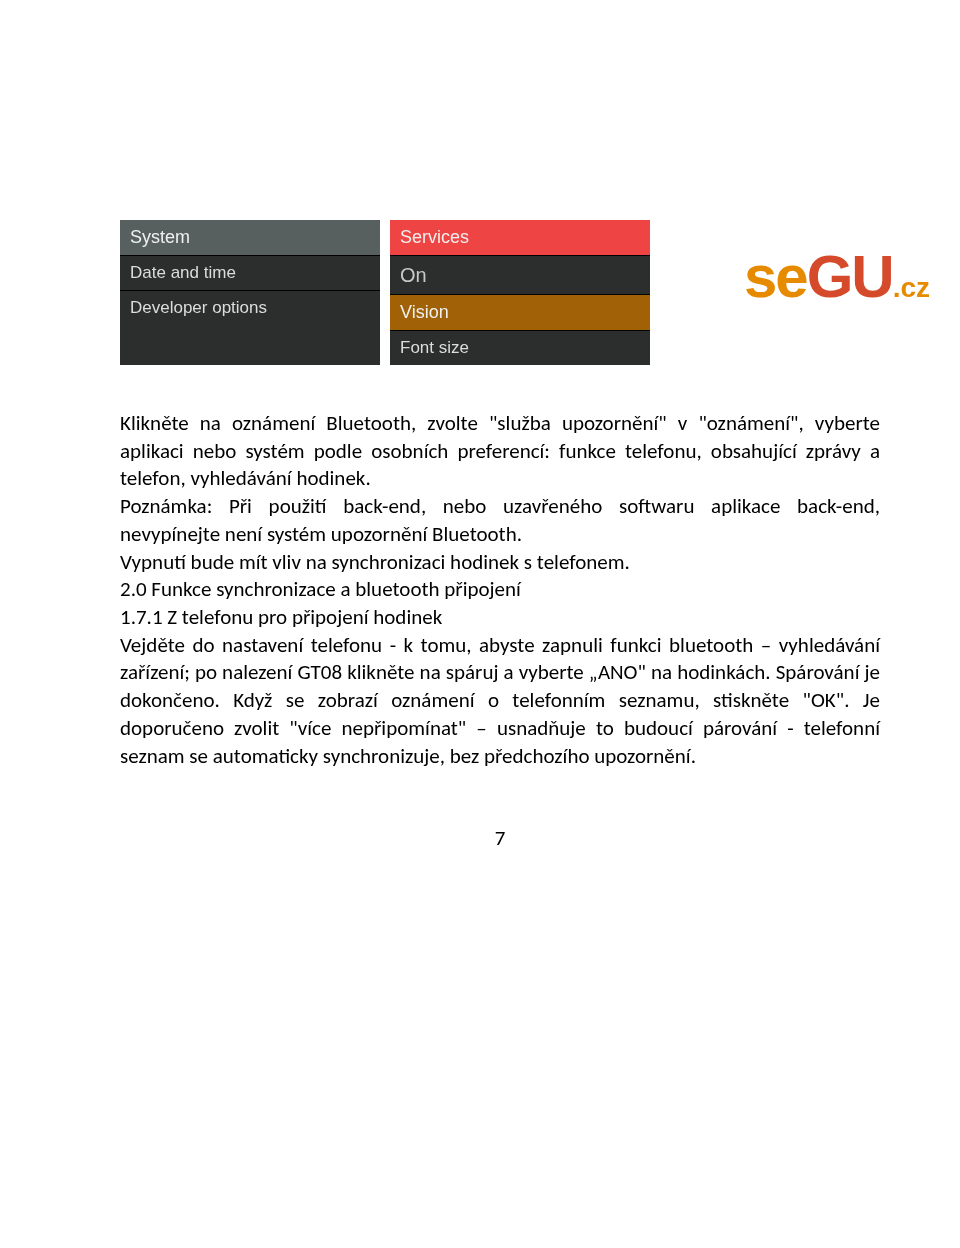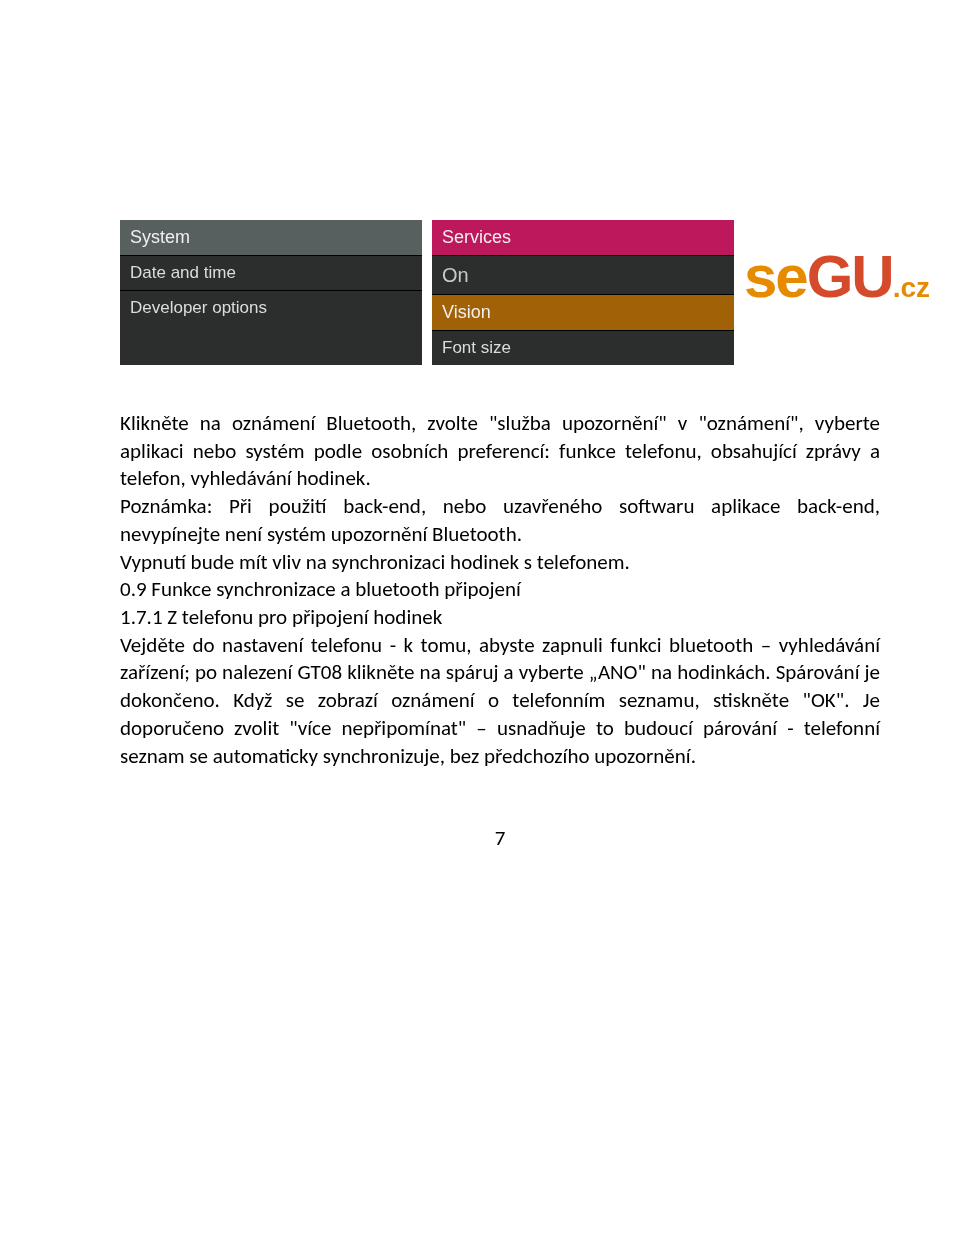--- a/index.html
+++ b/index.html
@@ -29,40 +29,40 @@
   .logo .cz { color: #e68a00; font-size: 28px; letter-spacing: 0; }
 
   .screens {
     display: flex;
     gap: 10px;
     margin-top: 220px;
     margin-bottom: 45px;
   }
   .panel {
     background: #2b2e2d;
-    width: 302px;
+    width: 260px;
   }
   .row {
     border-bottom: 1px solid #000;
     padding: 7px 10px;
     color: #dcdcdc;
     font-family: "Segoe UI Light", "Helvetica Neue", Arial, sans-serif;
     font-weight: 300;
   }
   .row.header {
     background: #57605f;
     color: #f0f0f0;
     font-size: 18px;
     font-weight: 400;
   }
   .row .main { font-size: 17px; }
   .row .sub { font-size: 20px; color: #c8c8c8; margin-top: 1px; }
   .panel .row:last-child { border-bottom: none; }
 
-  .panel-right .row.services { background:#be185d; color:#f0f0f0; font-size:18px; font-weight:400;}
+  .panel-right .row.services { background:#ef4444; color:#f0f0f0; font-size:18px; font-weight:400;}
   .panel-right .row.vision   { background:#a16207; color:#f0f0f0; font-size:18px; font-weight:400;}
 
   .body-text {
     font-size: 21px;
     line-height: 1.32;
     text-align: justify;
     color: #000;
   }
   .body-text p { margin: 0; }
 
@@ -103,20 +103,20 @@
         <div class="main">Font size</div>
       </div>
     </div>
 
   </div>
 
   <div class="body-text">
     <p>Klikněte na oznámení Bluetooth, zvolte "služba upozornění" v "oznámení", vyberte aplikaci nebo systém podle osobních preferencí: funkce telefonu, obsahující zprávy a telefon, vyhledávání hodinek.</p>
     <p>Poznámka: Při použití back-end, nebo uzavřeného softwaru aplikace back-end, nevypínejte není systém upozornění Bluetooth.</p>
     <p>Vypnutí bude mít vliv na synchronizaci hodinek s telefonem.</p>
-    <p>0.9 Funkce synchronizace a bluetooth připojení</p>
+    <p>2.0 Funkce synchronizace a bluetooth připojení</p>
     <p>1.7.1 Z telefonu pro připojení hodinek</p>
     <p>Vejděte do nastavení telefonu - k tomu, abyste zapnuli funkci bluetooth – vyhledávání zařízení; po nalezení GT08 klikněte na spáruj a vyberte „ANO" na hodinkách. Spárování je dokončeno. Když se zobrazí oznámení o telefonním seznamu, stiskněte "OK". Je doporučeno zvolit "více nepřipomínat" – usnadňuje to budoucí párování - telefonní seznam se automaticky synchronizuje, bez předchozího upozornění.</p>
   </div>
 
   <div class="pagenum">7</div>
 
 </div>
 
 </body></html>

